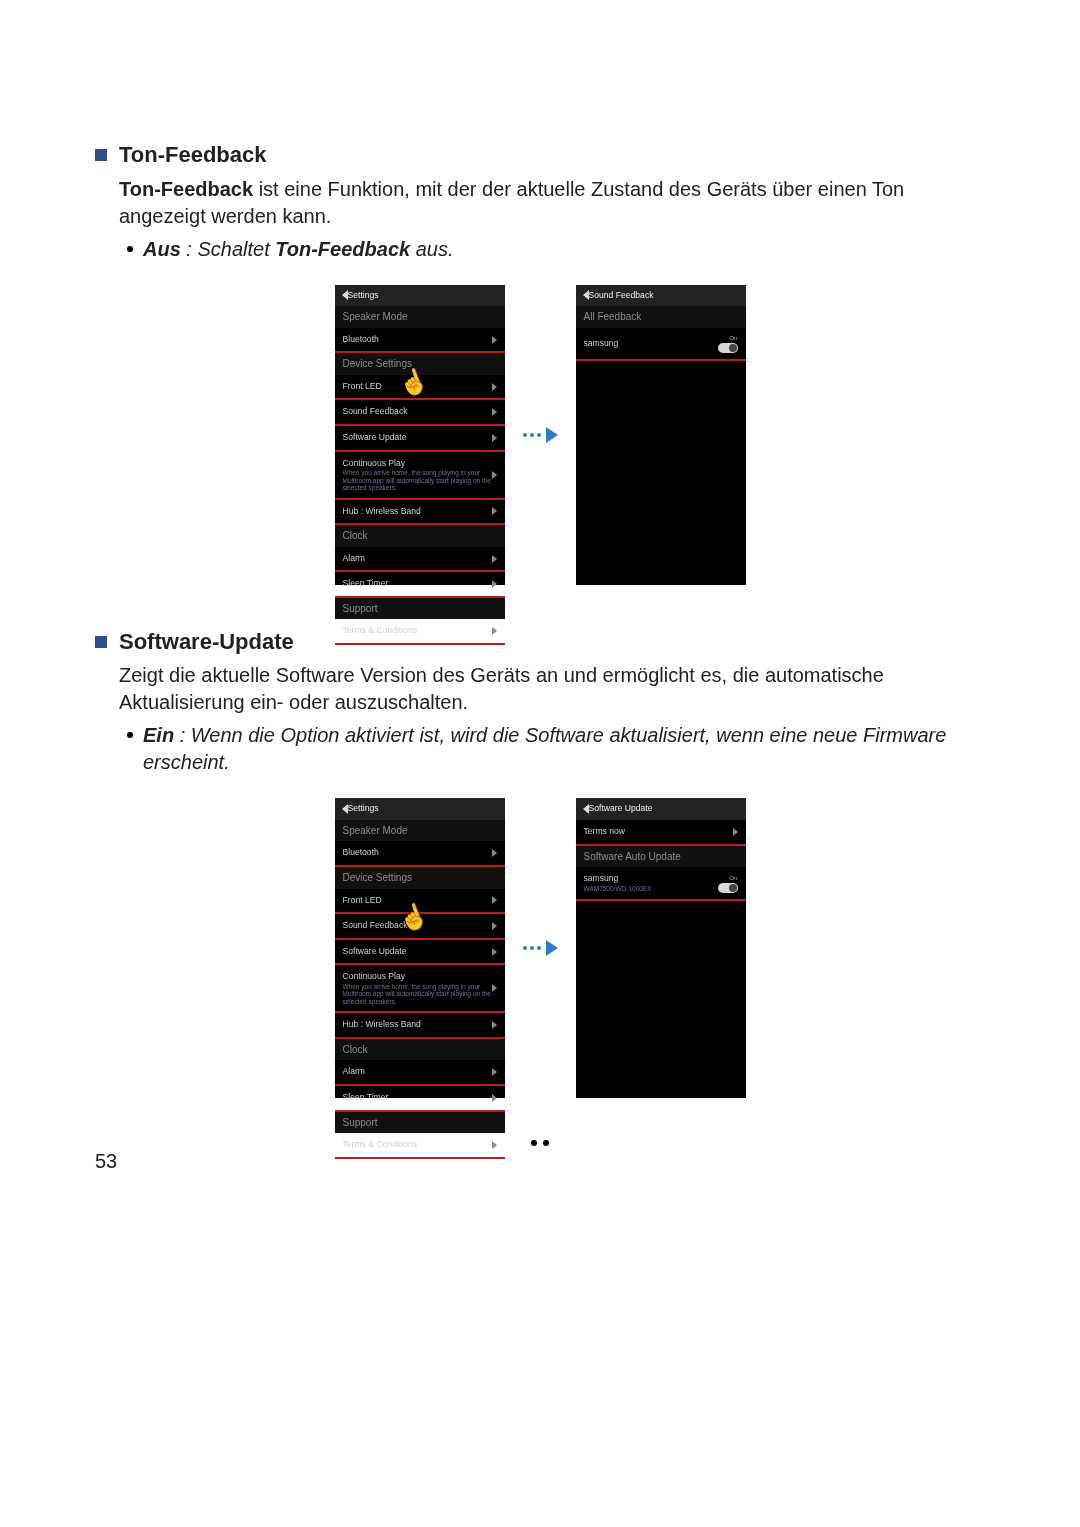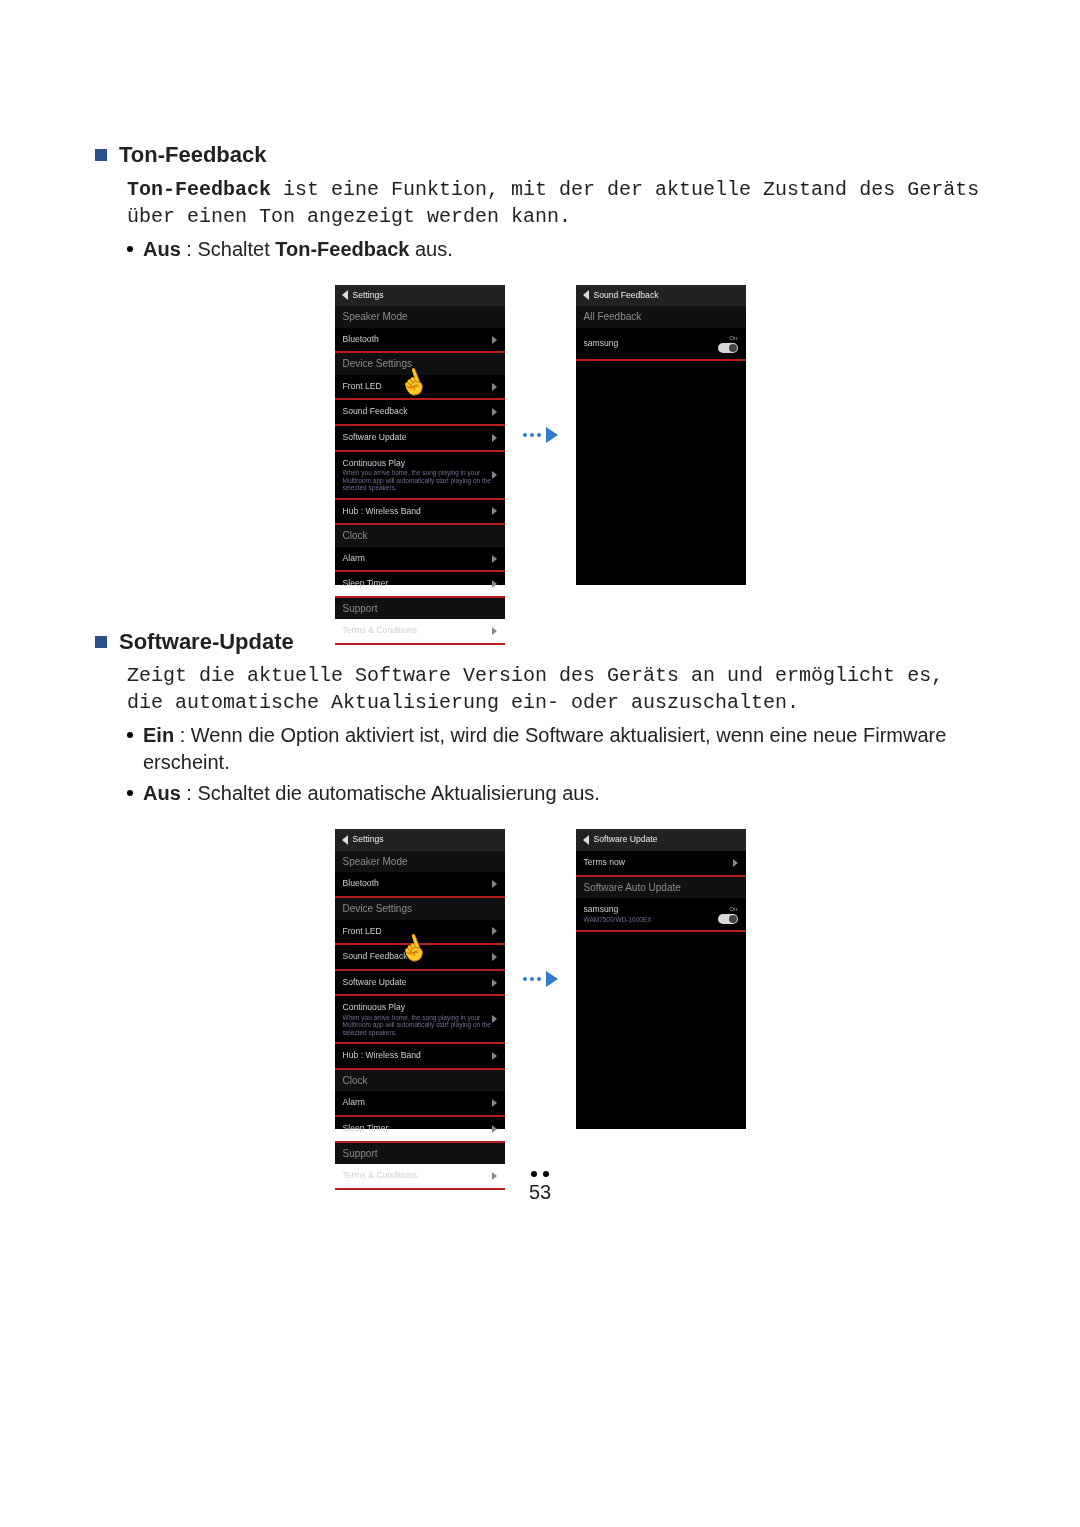--- a/index.html
+++ b/index.html
@@ -18,25 +18,25 @@
     font-weight: bold;
     font-size: 22px;
     margin-bottom: 6px;
   }
   .sec-title .square {
     width: 12px; height: 12px;
     background: #2b4f8a;
     margin-right: 12px;
     margin-top: 1px;
   }
-  .body-indent { margin-left: 32px; font-family: Liberation Mono, monospace; }
+  .body-indent { margin-left: 24px; }
   .bullets { margin-left: 32px; margin-top: 6px; }
   .bullets .row { display:flex; align-items:flex-start; margin-bottom:4px;}
   .bullets .dot { width: 6px; height:6px; background:#000; border-radius:50%; margin-top:10px; margin-right:10px; flex-shrink:0;}
-  .bullets .txt { flex:1; }
+  .bullets .txt { flex:1;font-style:italic; }
   b.inline { font-weight:bold; }
 
   .screens { display:flex; justify-content:center; align-items:center; gap:18px; margin:22px 0 42px; }
   .arrow-link { color:#2b7cc9; display:flex; align-items:center; gap:3px; }
   .arrow-link .d { width:4px;height:4px;background:#2b7cc9;border-radius:50%; }
   .arrow-link .tri {
     width:0;height:0;border-top:8px solid transparent;border-bottom:8px solid transparent;
     border-left:12px solid #2b7cc9; margin-left:2px;
   }
 
@@ -47,21 +47,20 @@
     font-size: 8.6px;
     position: relative;
     padding-bottom: 2px;
   }
   .phone.tall { height: 300px; }
   .titlebar {
     background: #222;
     color:#eee;
     padding: 5px 7px;
     display:flex; align-items:center;
-    gap:5px;
   }
   .titlebar .chev {
     width:0;height:0;border-top:5px solid transparent;border-bottom:5px solid transparent;
     border-right:6px solid #ddd;
   }
   .section-label {
     background:#111; color:#8b8b8b; padding:4px 8px; font-size:10px;
   }
   .li {
     display:flex; justify-content:space-between; align-items:center;
@@ -82,21 +81,21 @@
   }
   .toggle-wrap { display:flex; flex-direction:column; align-items:flex-end; gap:1px; color:#aaa; font-size:6.2px;}
   .cursor {
     position:absolute; left:64px; top:82px; font-size:24px; color:#fff; transform:rotate(-20deg);
     text-shadow:0 0 2px #000; pointer-events:none;
   }
   .cursor.bot { top:104px; }
 
   .pagedots { display:flex; justify-content:center; gap:6px; margin-top:26px; margin-bottom:2px;}
   .pagedots .d { width:6px;height:6px;background:#000;border-radius:50%; }
-  .pagenum { text-align:center; font-size:20px; }
+  .pagenum { text-align:left; font-size:20px; }
 </style>
 </head>
 <body>
 
 <div class="sec-title">
   <span class="square"></span>
   <span>Ton-Feedback</span>
 </div>
 <div class="body-indent">
   <b class="inline">Ton-Feedback</b><span> ist eine Funktion, mit der der aktuelle Zustand des Geräts über einen Ton angezeigt werden kann.</span>
@@ -188,24 +187,20 @@
   <span>Software-Update</span>
 </div>
 <div class="body-indent">
   <span>Zeigt die aktuelle Software Version des Geräts an und ermöglicht es, die automatische Aktualisierung ein- oder auszuschalten.</span>
 </div>
 <div class="bullets">
   <div class="row">
     <span class="dot"></span>
     <span class="txt"><b class="inline">Ein</b><span> : Wenn die Option aktiviert ist, wird die Software aktualisiert, wenn eine neue Firmware erscheint.</span></span>
   </div>
-  <div class="row">
-    <span class="dot"></span>
-    <span class="txt"><b class="inline">Aus</b><span> : Schaltet die automatische Aktualisierung aus.</span></span>
-  </div>
 </div>
 
 <div class="screens">
   <div class="phone tall">
     <div class="titlebar">
       <span class="chev"></span>
       <span>Settings</span>
     </div>
     <div class="section-label">Speaker Mode</div>
     <div class="li">

